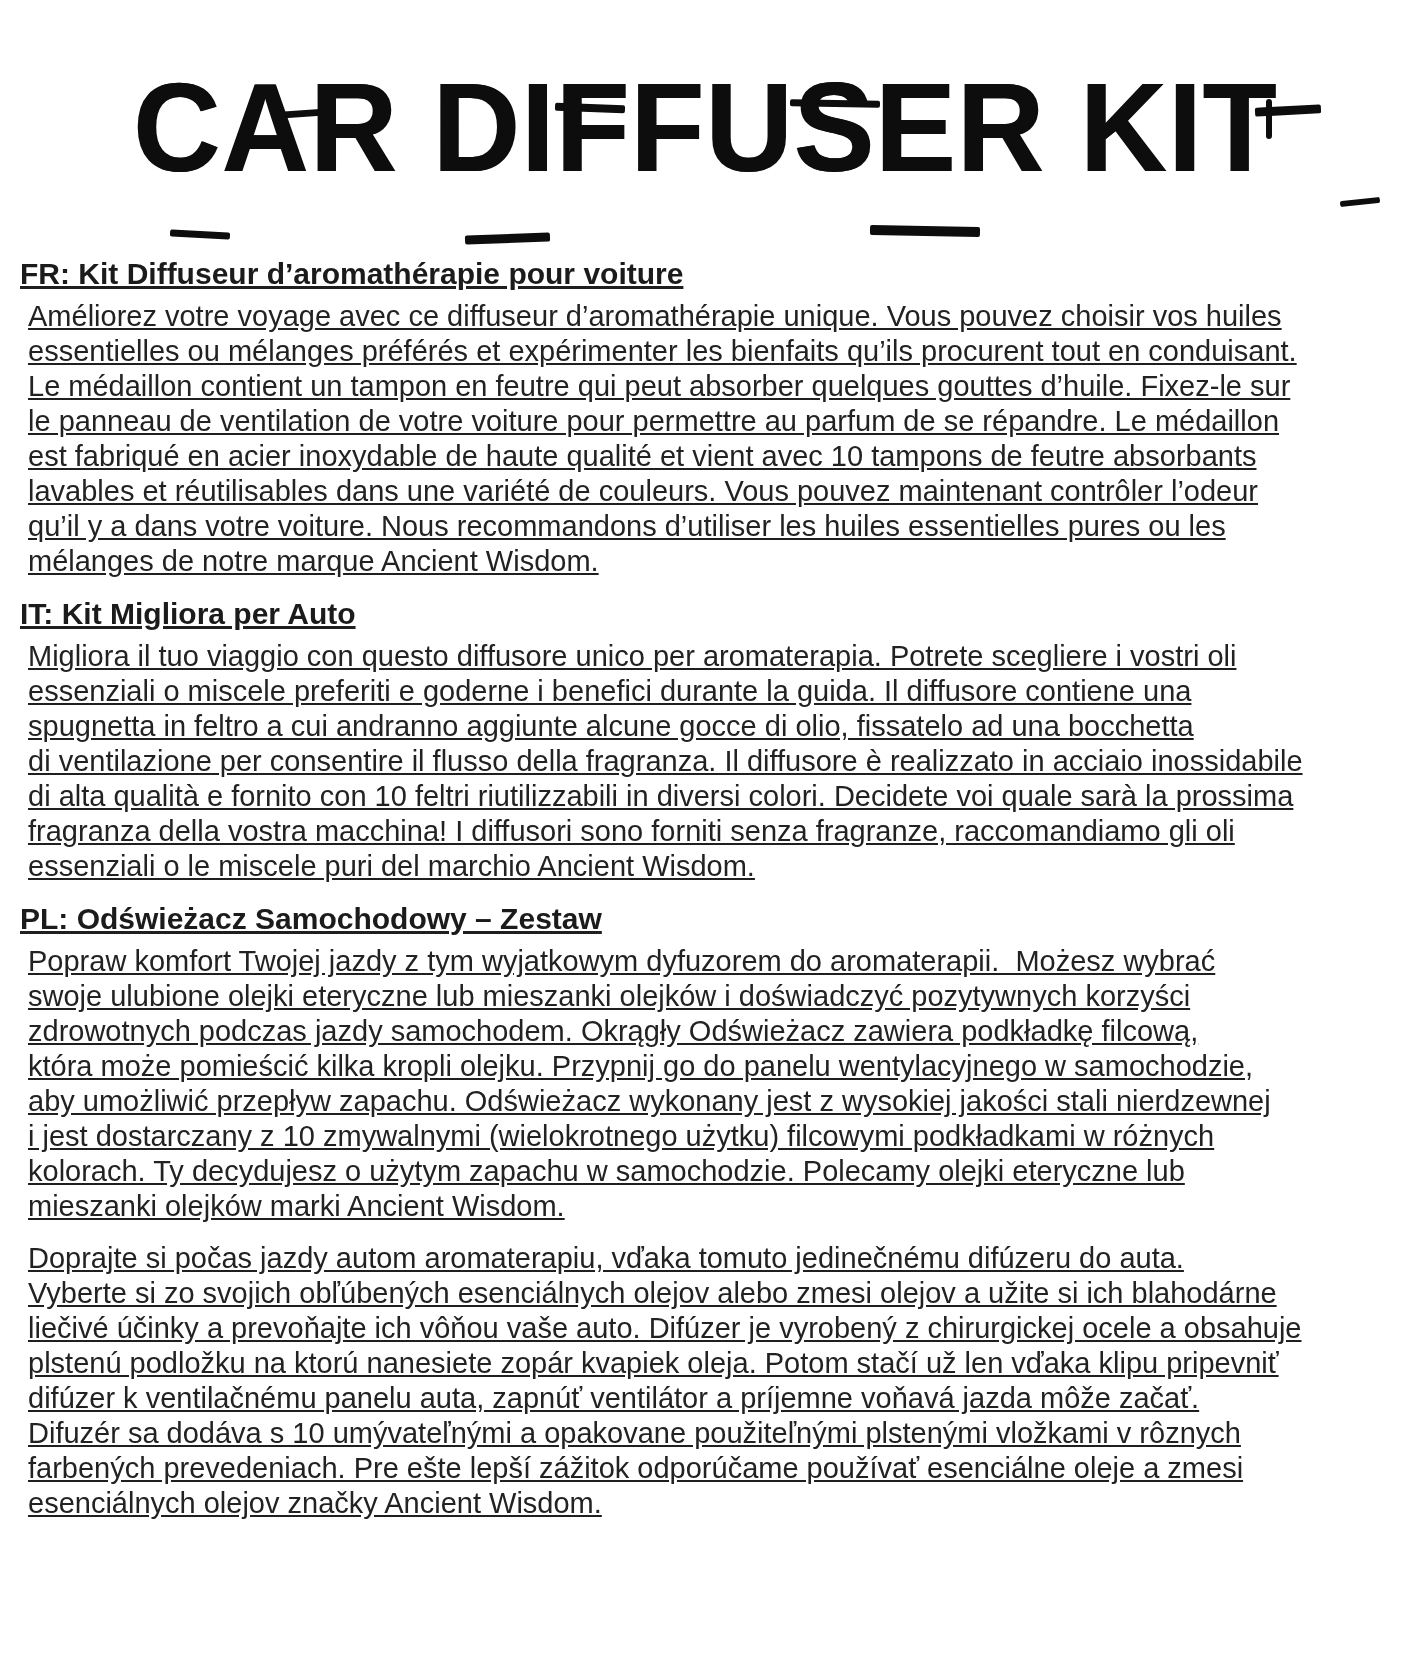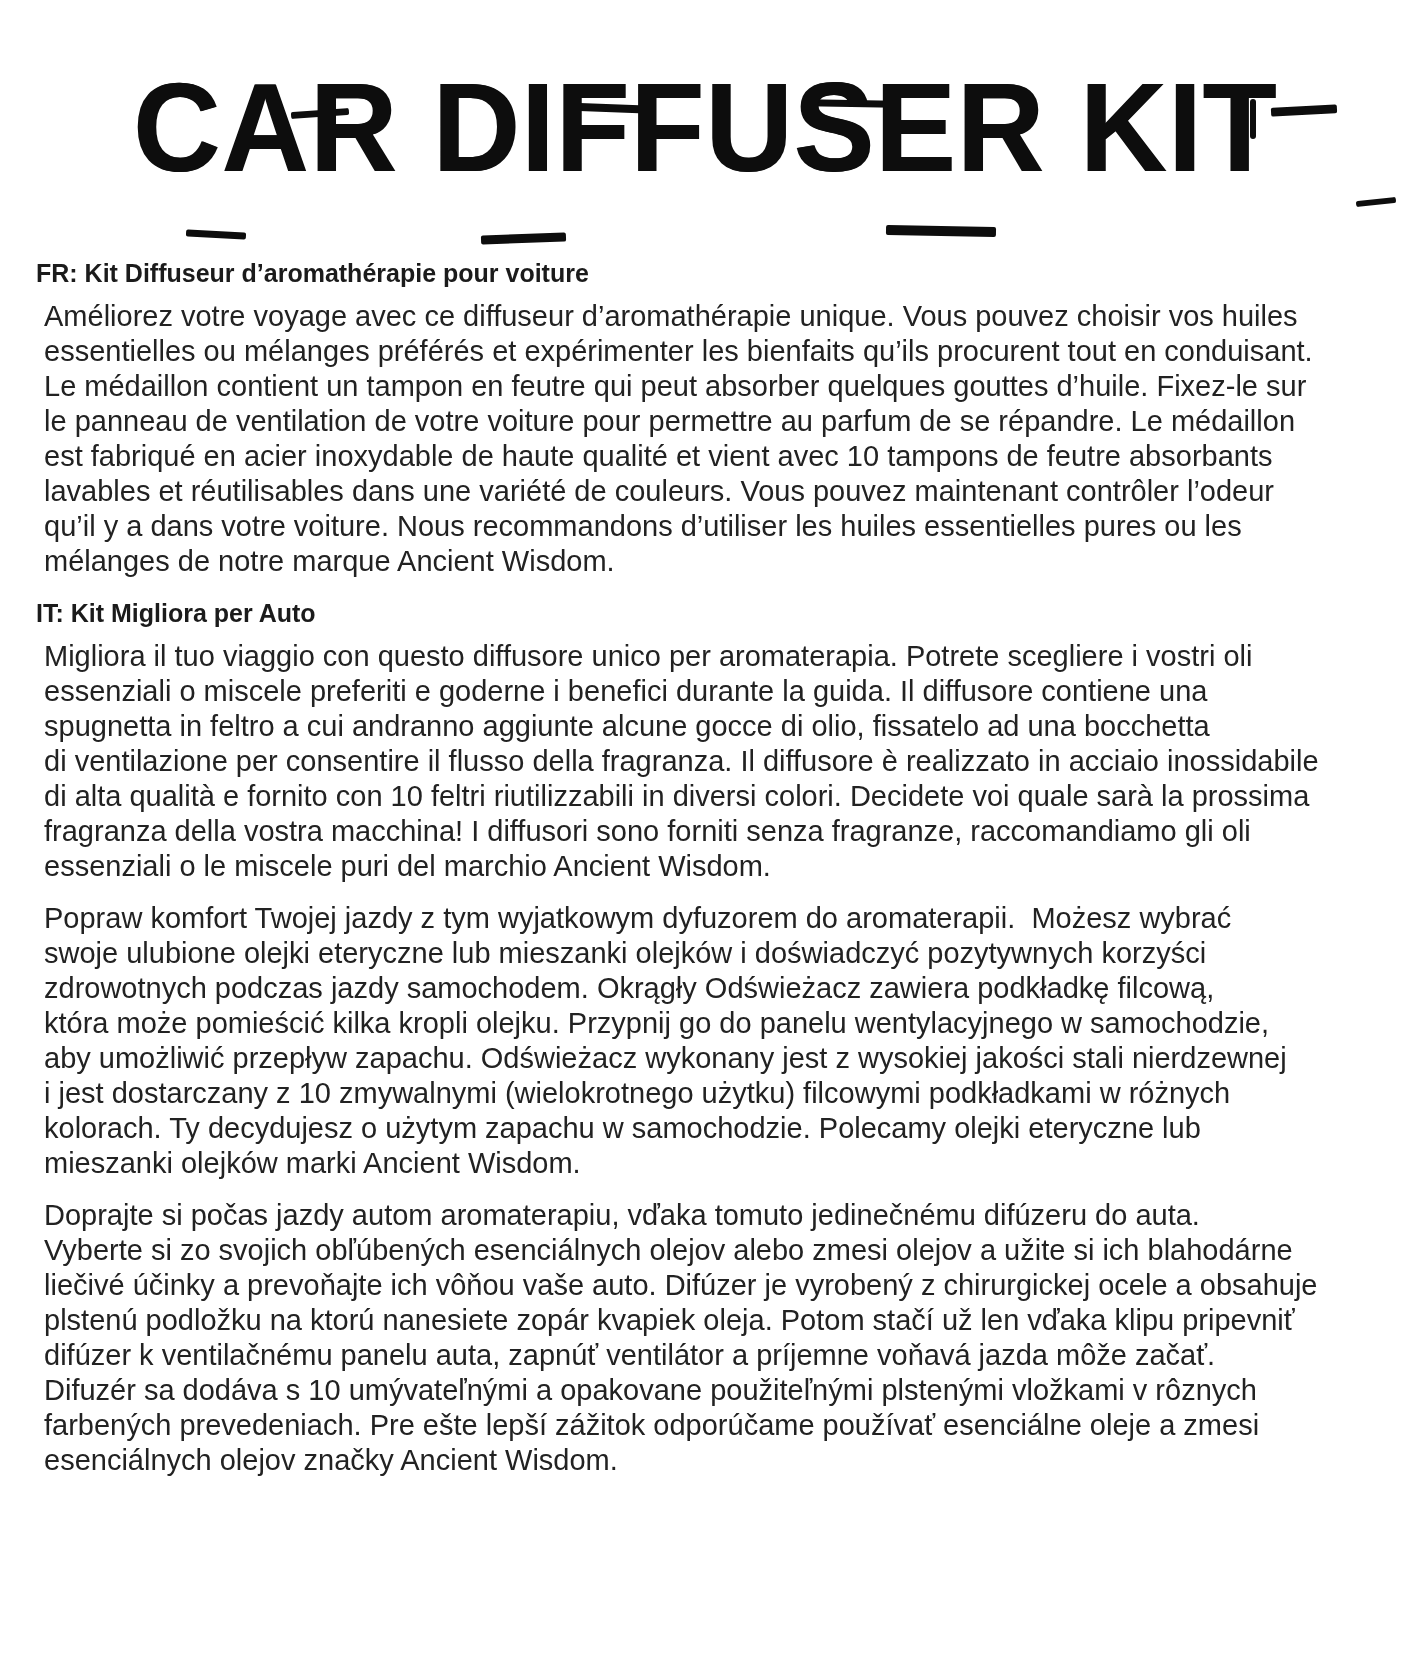--- a/index.html
+++ b/index.html
@@ -9,21 +9,22 @@
   }
   .page {
     position: relative;
     width: 1410px;
     height: 1680px;
     background: #ffffff;
     color: #1f1f1f;
     font-family: "Liberation Sans", "DejaVu Sans", sans-serif;
     overflow: hidden;
     box-sizing: border-box;
-    padding: 0 36px;
+    padding: 0 20px;
+    text-decoration: underline;
   }
   .title-wrap {
     position: relative;
     margin: 44px auto 0 auto;
     height: 168px;
     text-align: center;
   }
   .title {
     display: inline-block;
     margin: 0;
@@ -61,21 +62,21 @@
     border-radius: 3px;
   }
   .content {
     margin-top: 44px;
   }
   .section {
     margin: 0 0 17px 0;
   }
   .section-heading {
     margin: 0;
-    font-size: 25px;
+    font-size: 30px;
     font-weight: 700;
     line-height: 35px;
     color: #1b1b1b;
   }
   .section-body {
     margin: 8px;
     font-size: 29px;
     font-weight: 400;
     line-height: 35px;
     color: #222222;
@@ -119,20 +120,21 @@
       <p class="section-body">Migliora il tuo viaggio con questo diffusore unico per aromaterapia. Potrete scegliere i vostri oli
 essenziali o miscele preferiti e goderne i benefici durante la guida. Il diffusore contiene una
 spugnetta in feltro a cui andranno aggiunte alcune gocce di olio, fissatelo ad una bocchetta
 di ventilazione per consentire il flusso della fragranza. Il diffusore è realizzato in acciaio inossidabile
 di alta qualità e fornito con 10 feltri riutilizzabili in diversi colori. Decidete voi quale sarà la prossima
 fragranza della vostra macchina! I diffusori sono forniti senza fragranze, raccomandiamo gli oli
 essenziali o le miscele puri del marchio Ancient Wisdom.</p>
     </div>
 
     <div class="section">
+      <h2 class="section-heading">PL: Odświeżacz Samochodowy – Zestaw</h2>
       <p class="section-body">Popraw komfort Twojej jazdy z tym wyjatkowym dyfuzorem do aromaterapii.  Możesz wybrać
 swoje ulubione olejki eteryczne lub mieszanki olejków i doświadczyć pozytywnych korzyści
 zdrowotnych podczas jazdy samochodem. Okrągły Odświeżacz zawiera podkładkę filcową,
 która może pomieścić kilka kropli olejku. Przypnij go do panelu wentylacyjnego w samochodzie,
 aby umożliwić przepływ zapachu. Odświeżacz wykonany jest z wysokiej jakości stali nierdzewnej
 i jest dostarczany z 10 zmywalnymi (wielokrotnego użytku) filcowymi podkładkami w różnych
 kolorach. Ty decydujesz o użytym zapachu w samochodzie. Polecamy olejki eteryczne lub
 mieszanki olejków marki Ancient Wisdom.</p>
     </div>
 

